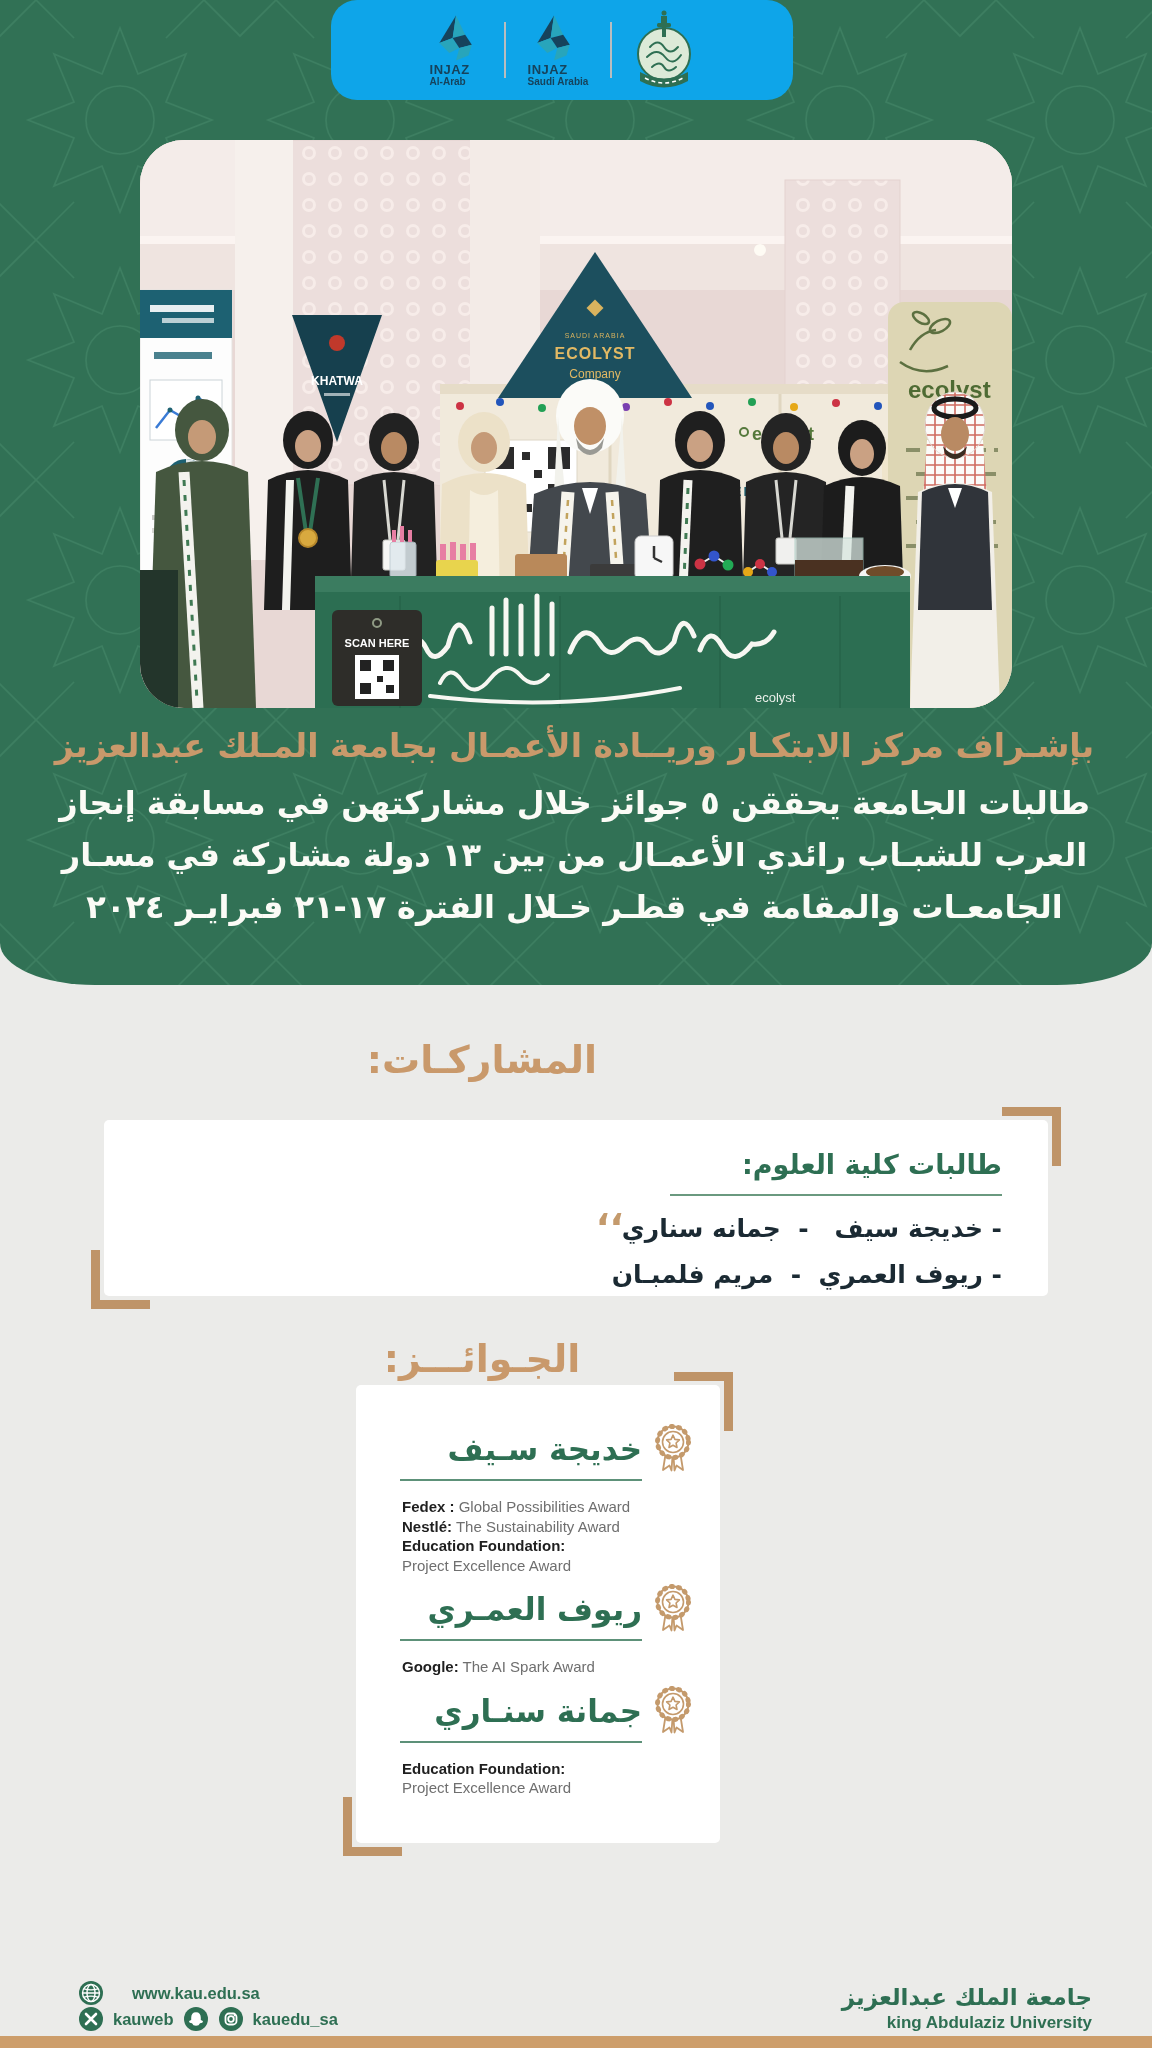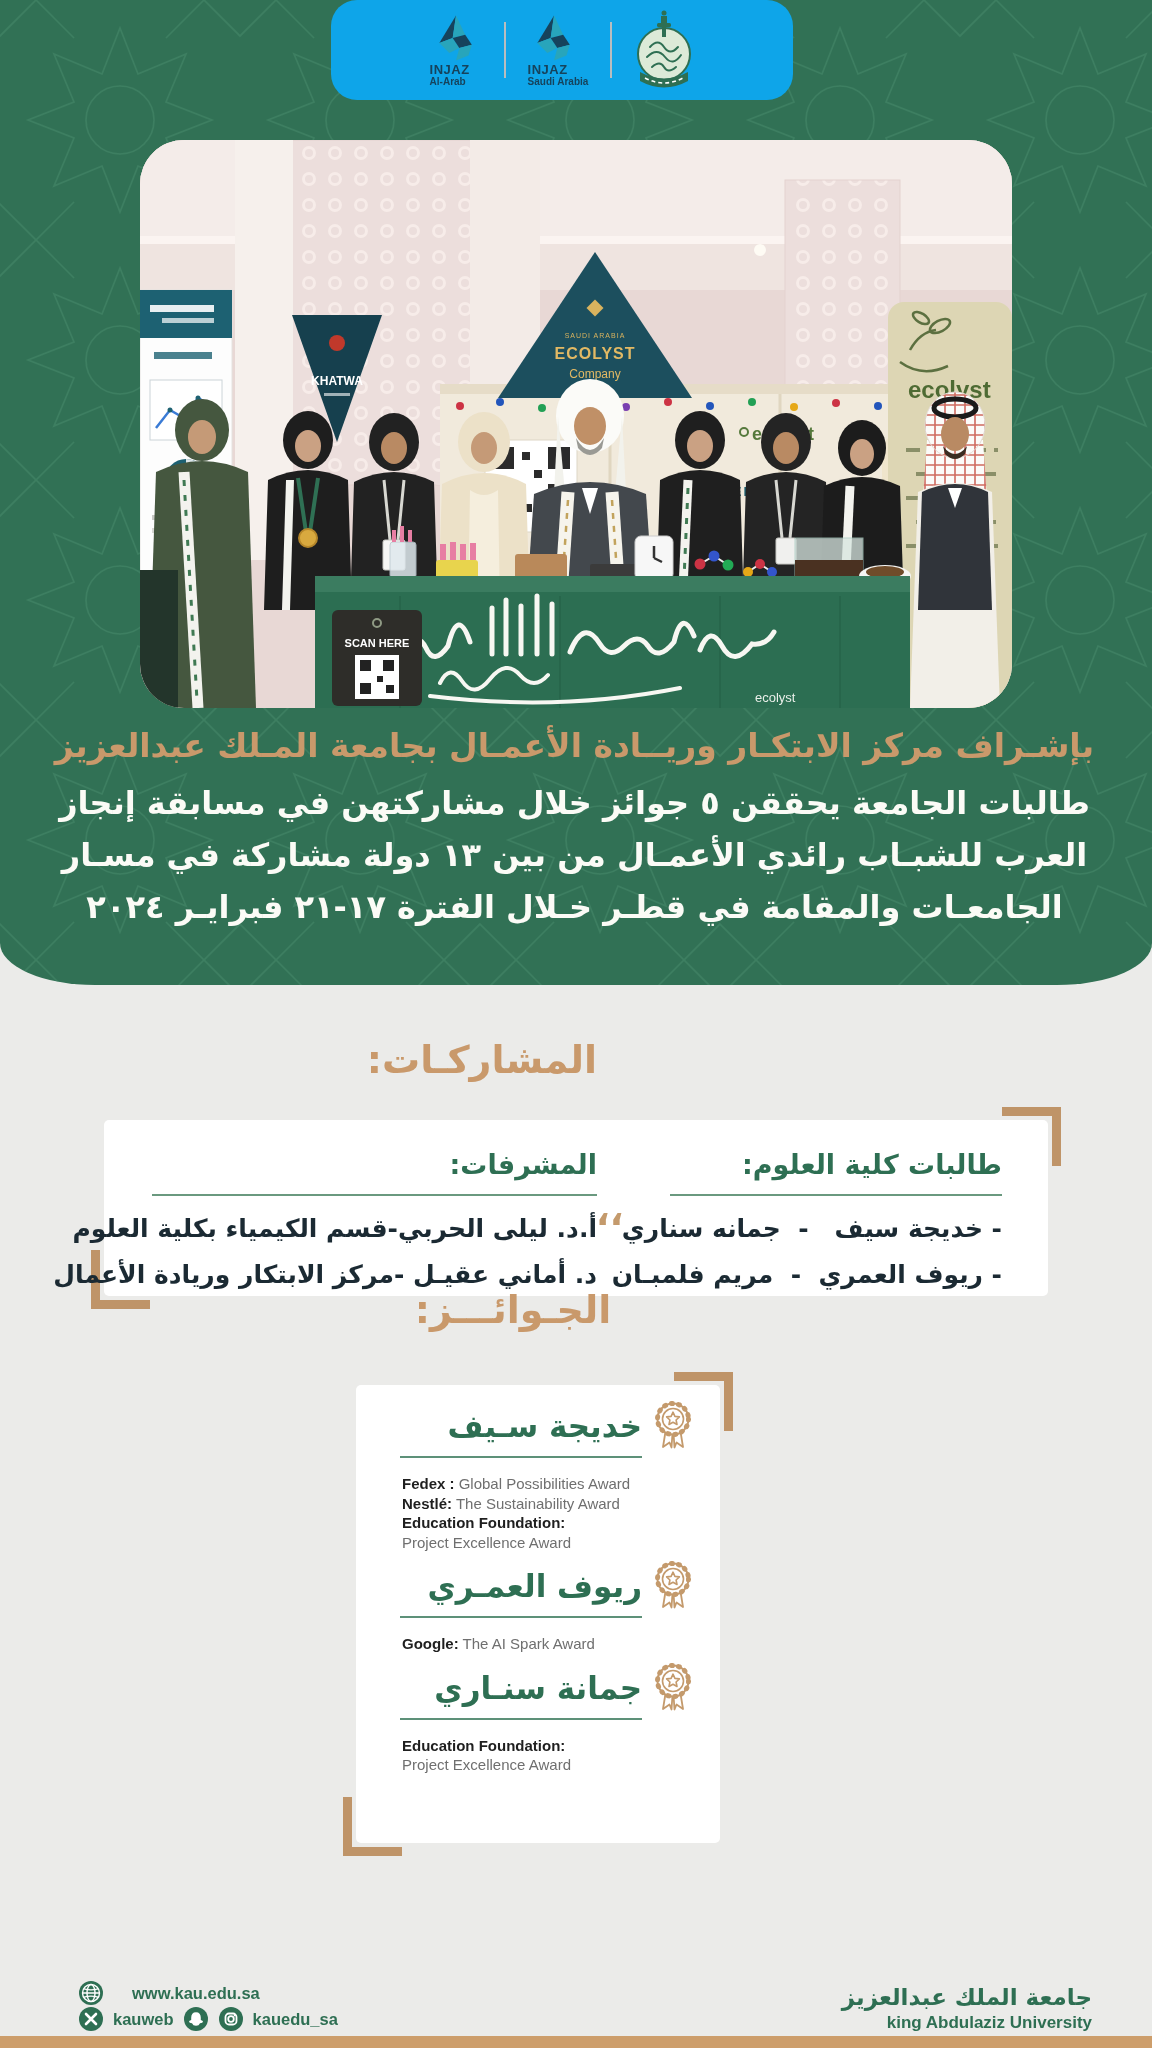--- a/index.html
+++ b/index.html
@@ -42,21 +42,21 @@
   .p-col{position:absolute;top:28px;direction:rtl;text-align:right;}
   .p-col-students{right:46px;width:332px;}
   .p-col-supervisors{right:451px;width:445px;}
   .p-title{font-size:27px;font-weight:bold;color:#2e6f53;line-height:34px;}
   .p-underline{height:2px;background:#6a997f;margin-top:12px;}
   .p-rows{margin-top:10px;}
   .p-row{font-size:25px;font-weight:bold;color:#1b2a33;line-height:46px;white-space:pre;}
   .quote-mark{position:absolute;left:492px;top:72px;font-size:36px;font-weight:bold;color:#c49a6c;}
 
   
-  .awards-card{left:356px;top:1385px;width:364px;height:458px;padding-top:21px;box-sizing:border-box;}
+  .awards-card{left:356px;top:1385px;width:364px;height:458px;padding-top:44px;box-sizing:border-box;}
   .award-entry{position:relative;direction:rtl;padding-right:78px;}
   .award-entry + .award-entry{margin-top:8px;}
   .award-name{font-size:31px;font-weight:bold;color:#2e6f53;line-height:40px;}
   .medal{position:absolute;right:26px;top:-6px;}
   .award-underline{height:2px;background:#5d9179;margin-top:10px;margin-left:44px;}
   .award-lines{direction:ltr;text-align:left;margin:16px 0 14px 46px;
     font-family:"Liberation Sans",sans-serif;font-size:15px;line-height:19.5px;}
   .al-label{font-weight:bold;color:#1f1f1f;}
   .al-text{color:#6f6f6f;}
 
@@ -420,31 +420,23 @@
       <div class="p-title">طالبات كلية العلوم:</div>
       <div class="p-underline"></div>
       <div class="p-rows">
         <div class="p-row">- خديجة سيف   -  جمانه سناري</div>
         <div class="p-row">- ريوف العمري  -  مريم فلمبـان</div>
       </div>
     </div>
 
     <div class="quote-mark">،،</div>
 
-    <div class="p-col p-col-supervisors">
-      <div class="p-title">المشرفات:</div>
-      <div class="p-underline"></div>
-      <div class="p-rows">
-        <div class="p-row">أ.د. ليلى الحربي-قسم الكيمياء بكلية العلوم</div>
-        <div class="p-row">د. أماني عقيـل -مركز الابتكار وريادة الأعمال</div>
-      </div>
-    </div>
-  </div>
-
-  <div class="section-title" style="top:1288px;padding-left:31px;">الجـوائـــز:</div>
+  </div>
+
+  <div class="section-title" style="top:1337px;">الجـوائـــز:</div>
 
   <div class="white-card awards-card">
     <div class="bracket br-tr"></div>
     <div class="bracket br-bl"></div>
 
     <div class="award-entry">
       <svg class="medal" width="42" height="54" viewBox="0 0 40 54">
         <path d="M12.5 31.5 L10 47 L16.5 42.5 L18.5 47.5 L19.5 33 Z" fill="#ffffff" stroke="#c49a6c" stroke-width="1.8" stroke-linejoin="round"></path>
         <path d="M27.5 31.5 L30 47 L23.5 42.5 L21.5 47.5 L20.5 33 Z" fill="#ffffff" stroke="#c49a6c" stroke-width="1.8" stroke-linejoin="round"></path>
         <circle cx="20" cy="19" r="15.5" fill="#ffffff" stroke="#c49a6c" stroke-width="2"></circle>

